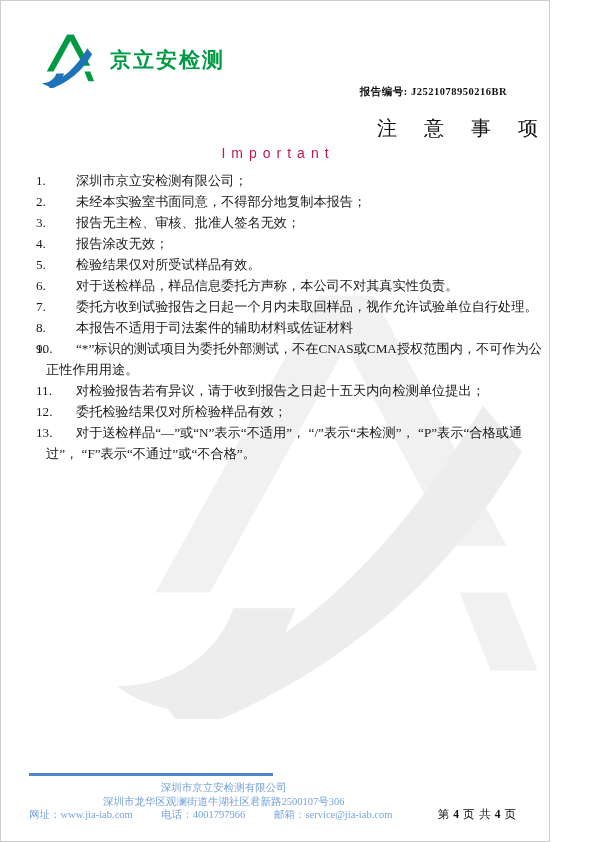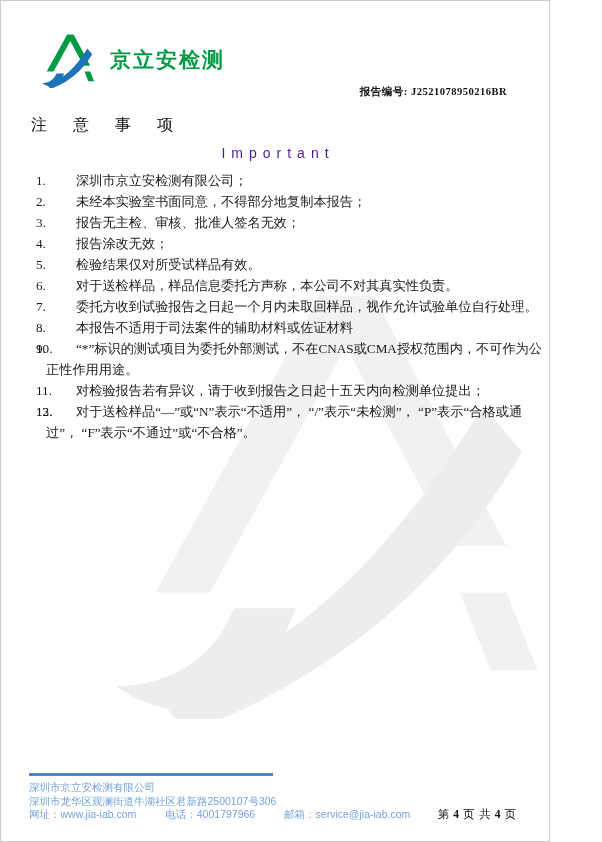--- a/index.html
+++ b/index.html
@@ -20,43 +20,43 @@
     font-family:"Liberation Sans","DejaVu Sans",sans-serif;
     font-size:21px; font-weight:bold; color:#009a44; letter-spacing:2px;
   }
   
   .report-no {
     position:absolute; top:84px; right:42px;
     font-size:10.5px; font-weight:600; letter-spacing:0.5px; color:#111; z-index:2;
   }
   
   .title-zh {
-    position:absolute; top:114px; left:0; right:0; text-align:left;
-    font-size:16px; font-weight:500; letter-spacing:11px; text-indent:11px; color:#111; z-index:2;margin-left:19px;
+    position:absolute; top:114px; left:0; right:0; text-align:right;
+    font-size:20px; font-weight:500; letter-spacing:11px; text-indent:11px; color:#111; z-index:2;margin-left:19px;
   }
   .title-en {
     position:absolute; top:144px; left:0; right:0; text-align:center;
     font-family:"Liberation Sans","DejaVu Sans",sans-serif;
-    font-size:14px; font-weight:500; letter-spacing:6px; text-indent:6px; color:#4c1d95; z-index:2;
+    font-size:14px; font-weight:500; letter-spacing:6px; text-indent:6px; color:#be185d; z-index:2;
   }
   
   .notes { position:absolute; top:169px; left:0; width:548px; list-style:none; z-index:2; }
   .notes li {
     position:relative; padding-left:45px; text-indent:30px;
     font-size:13.2px; line-height:21px; color:#1a1a1a;
   }
   .notes li .num { position:absolute; left:35px; top:0; text-indent:0; }
   
   .stamp { position:absolute; left:546px; top:292px; width:120px; height:125px; z-index:3; }
   
   .footer-bar { position:absolute; left:28px; top:772px; width:244px; height:3px; background:#4e86c6; z-index:2; }
   .footer-text {
     position:absolute; left:28px; top:780px; z-index:2;
-    font-family:Liberation Sans, sans-serif;
-    font-size:10.5px; line-height:13.5px; color:#76a3da;
+    font-family:Liberation Serif, serif;
+    font-size:10.5px; line-height:13.5px; color:#76a3da;text-align:center;
   }
   .footer-contacts span.seg { margin-right:26px; }
   .page-no {
     position:absolute; right:32px; top:806px; z-index:2;
     font-size:11.5px; color:#111; letter-spacing:1px;
   }
   .page-no b { margin:0 3px; }
 </style>
 </head>
 <body>
@@ -92,21 +92,21 @@
     <li><span class="num">2.</span><span>未经本实验室书面同意，不得部分地复制本报告；</span></li>
     <li><span class="num">3.</span><span>报告无主检、审核、批准人签名无效；</span></li>
     <li><span class="num">4.</span><span>报告涂改无效；</span></li>
     <li><span class="num">5.</span><span>检验结果仅对所受试样品有效。</span></li>
     <li><span class="num">6.</span><span>对于送检样品，样品信息委托方声称，本公司不对其真实性负责。</span></li>
     <li><span class="num">7.</span><span>委托方收到试验报告之日起一个月内未取回样品，视作允许试验单位自行处理。</span></li>
     <li><span class="num">8.</span><span>本报告不适用于司法案件的辅助材料或佐证材料</span></li>
     <li><span class="num">9.</span></li>
     <li><span class="num">10.</span><span>“*”标识的测试项目为委托外部测试，不在CNAS或CMA授权范围内，不可作为公正性作用用途。</span></li>
     <li><span class="num">11.</span><span>对检验报告若有异议，请于收到报告之日起十五天内向检测单位提出；</span></li>
-    <li><span class="num">12.</span></li>
+    <li><span class="num">12.</span><span>委托检验结果仅对所检验样品有效；</span></li>
     <li><span class="num">13.</span><span>对于送检样品“—”或“N”表示“不适用”， “/”表示“未检测”， “P”表示“合格或通过”， “F”表示“不通过”或“不合格”。</span></li>
   </ol>
 
   <svg class="stamp" viewBox="0 0 120 125">
     <circle cx="66" cy="62" r="56" fill="none" stroke="#dd2b2b" stroke-width="3.5"></circle>
     <g fill="#dd2b2b" font-size="14" font-weight="bold" font-family="'Liberation Serif','DejaVu Serif',serif">
       <text x="31" y="36" transform="rotate(-45 35 31)">有</text>
       <text x="20" y="52" transform="rotate(-70 24 47)">限</text>
       <text x="20" y="82" transform="rotate(-110 24 77)">公</text>
       <text x="31" y="98" transform="rotate(-135 35 93)">司</text>

